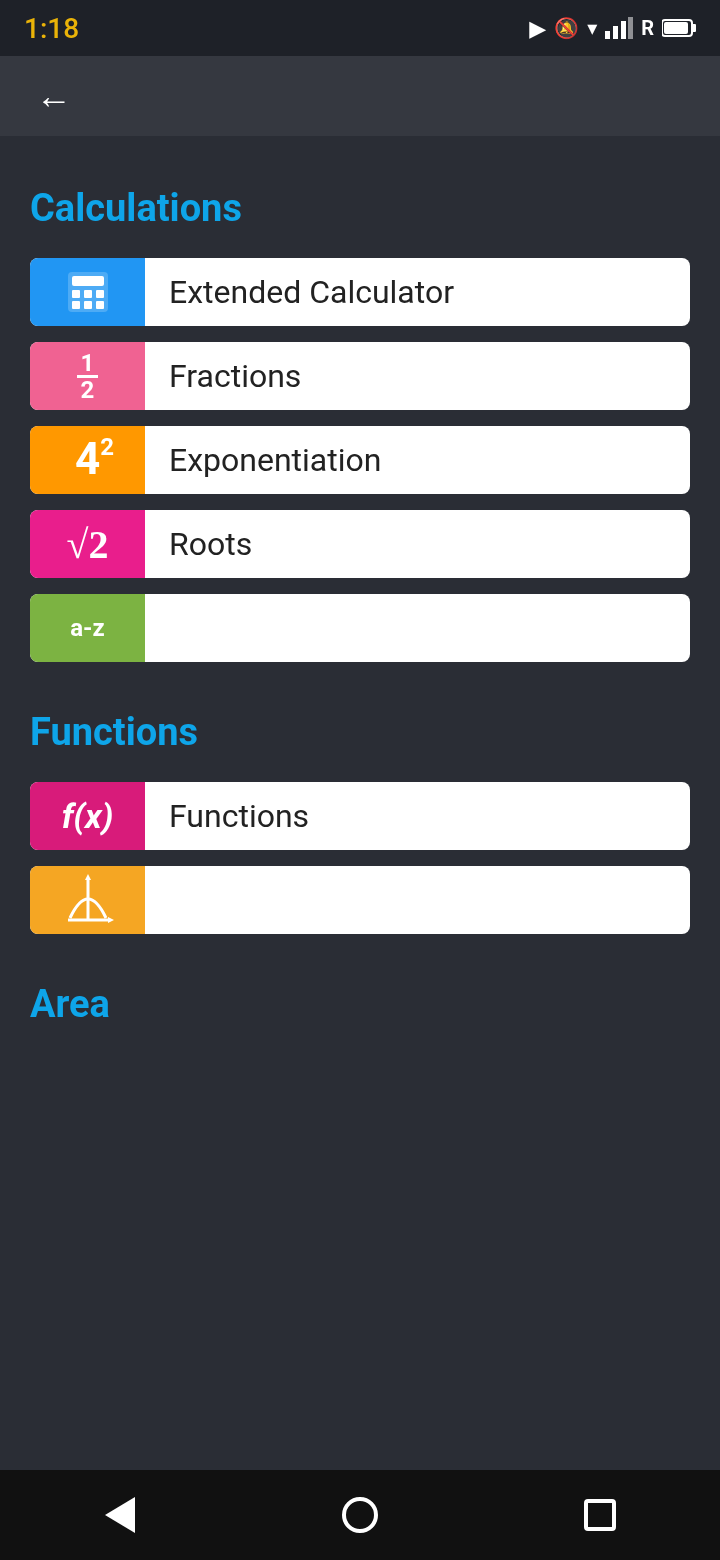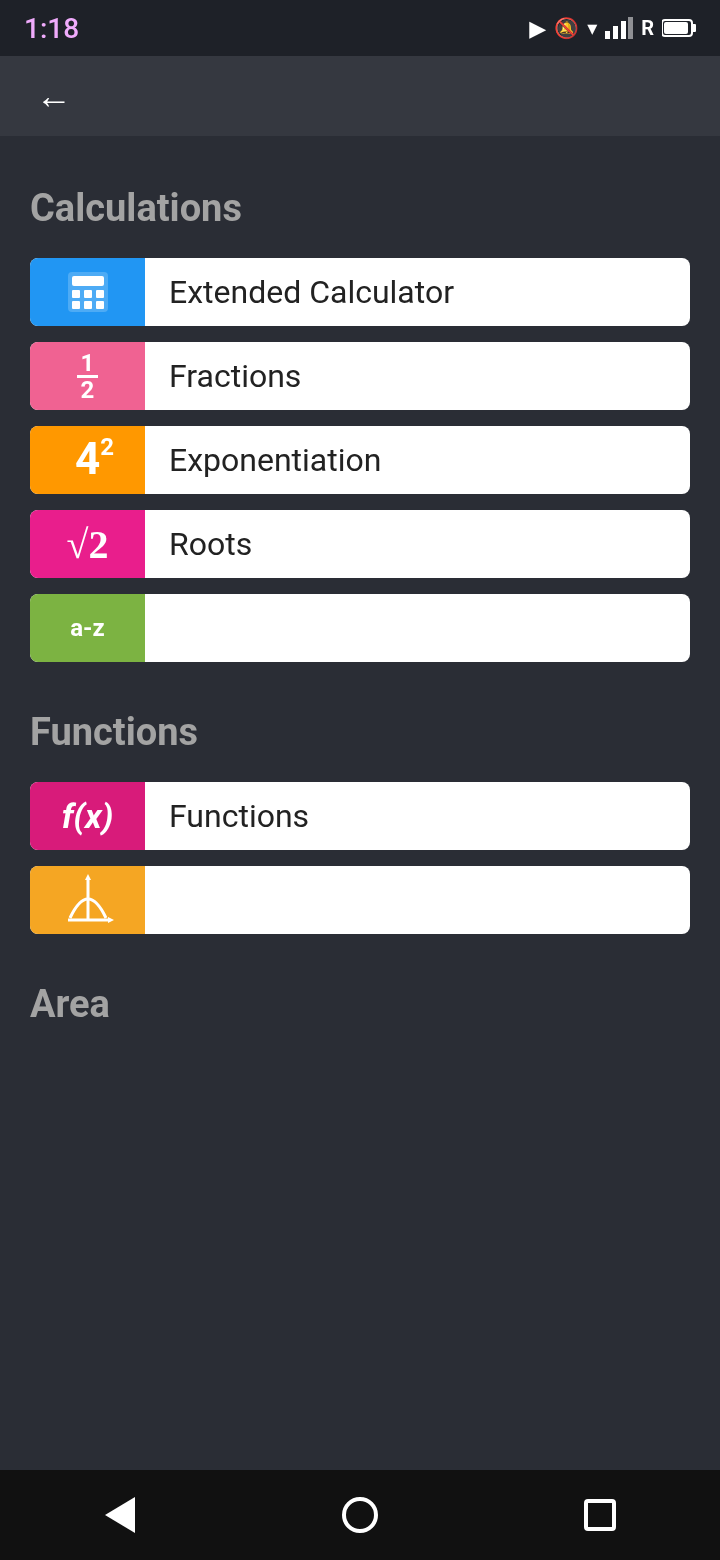--- a/index.html
+++ b/index.html
@@ -21,21 +21,21 @@
       height: 56px;
       display: flex;
       align-items: center;
       justify-content: space-between;
       padding: 0 24px;
       flex-shrink: 0;
     }
     .status-time {
       font-size: 28px;
       font-weight: 500;
-      color: #f0abfc;
+      color: #eab308;
     }
     .status-icons {
       display: flex;
       align-items: center;
       gap: 8px;
     }
 
     
     .nav-bar {
       background-color: #353840;
@@ -57,21 +57,21 @@
     
     .content {
       flex: 1;
       padding: 30px 30px 0 30px;
       overflow-y: auto;
     }
 
     .section-title {
       font-size: 38px;
       font-weight: 700;
-      color: #a3a3a3;
+      color: #0ea5e9;
       margin-bottom: 28px;
       margin-top: 20px;
     }
 
     .menu-list {
       display: flex;
       flex-direction: column;
       gap: 16px;
       margin-bottom: 48px;
     }

